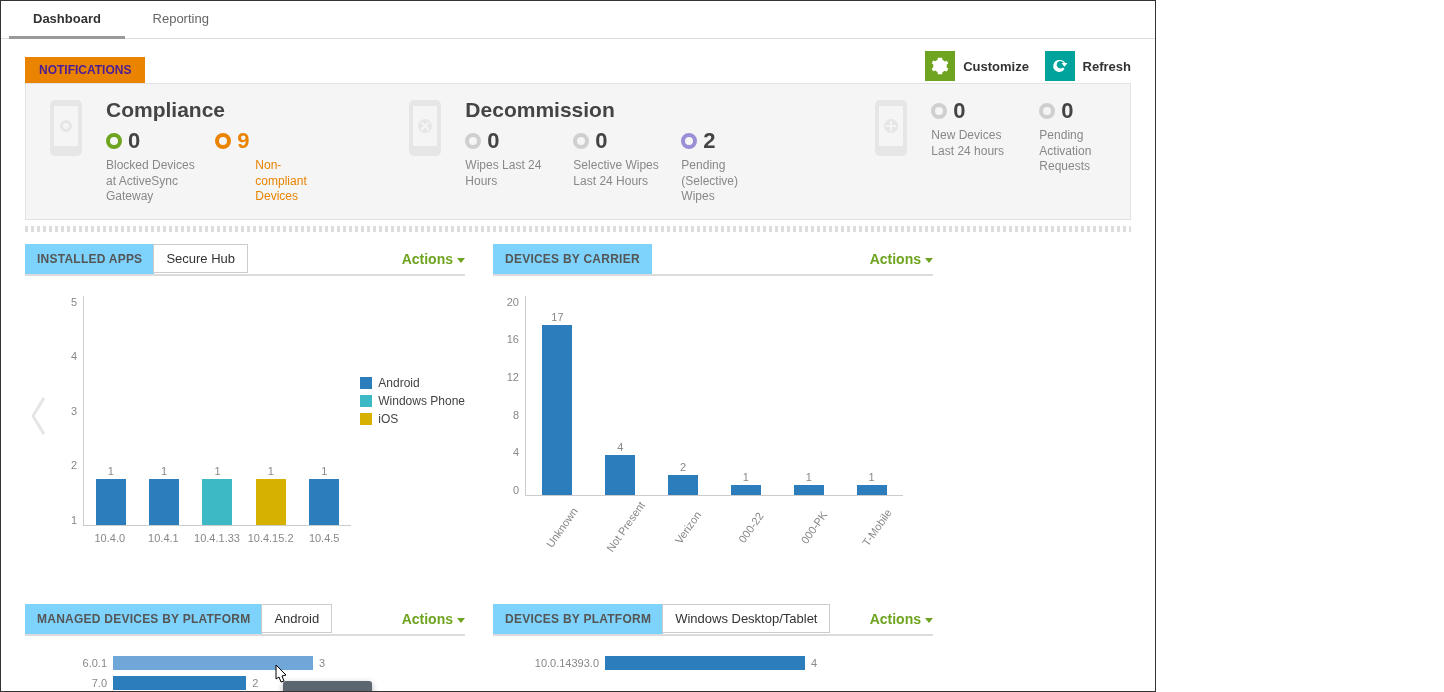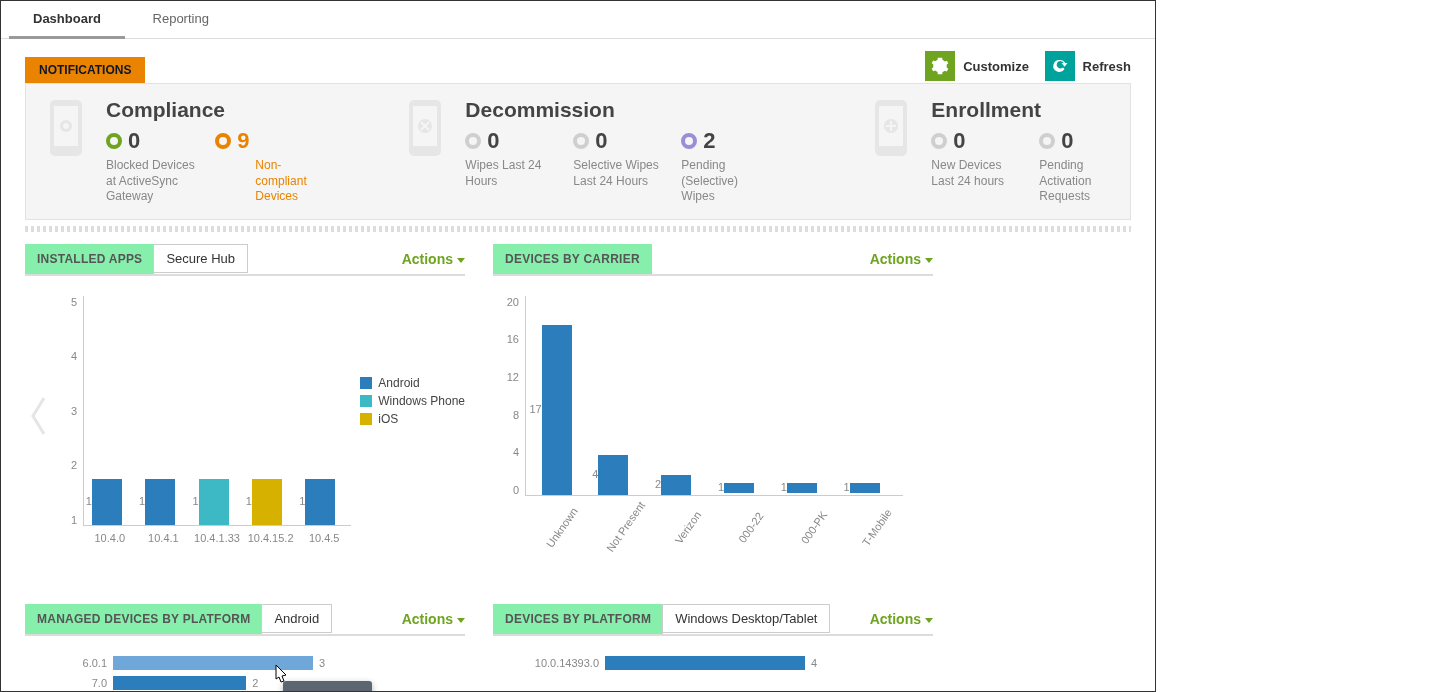--- a/index.html
+++ b/index.html
@@ -15,21 +15,21 @@
   .top-actions { position:absolute; right:24px; top:50px; }
   .sq-btn { display:inline-flex; align-items:center; margin-left:12px; cursor:pointer; }
   .sq-icon { width:30px; height:30px; display:inline-flex; align-items:center; justify-content:center; margin-right:8px; }
   .sq-icon svg { fill:#fff; }
   .sq-green  { background:#6ea420; }
   .sq-teal   { background:#00a39b; }
   .sq-label  { font-weight:600; color:#333; }
 
   
   .content { padding:0 24px; }
-  .notif-label { display:inline-block; background:#e98300; color:#0f172a; font-weight:bold; padding:6px 14px; font-size:12px; margin-top:18px;}
+  .notif-label { display:inline-block; background:#e98300; color:#4c1d95; font-weight:bold; padding:6px 14px; font-size:12px; margin-top:18px;}
   .notif-box { border:1px solid #e2e2e2; background:#f5f5f5; padding:14px 18px; display:flex; }
   .notif-group { display:flex; align-items:flex-start; margin-right:80px; }
   .group-icon { margin-right:18px; opacity:.35; }
   .group-body { }
   .group-title { font-size:21px; color:#444; font-weight:600; margin-bottom:6px; }
   .kpi-row { display:flex; }
   .kpi { margin-right:18px; min-width:90px;}
   .kpi-val { display:flex; align-items:center; font-size:22px; font-weight:bold; color:#444; }
   .kpi-val.orange { color:#e98300; }
   .kpi-ring { width:16px; height:16px; border-radius:50%; border:4px solid #ccc; margin-right:6px; }
@@ -39,34 +39,34 @@
   .kpi-ring.grey   { border-color:#cfcfcf; }
   .kpi-label { color:#888; font-size:12px; margin-top:4px; line-height:1.3; }
   .kpi-label.orange { color:#e98300;margin-left:40px; }
 
   .dashed-sep { margin:4px 0 14px; height:6px; background:repeating-linear-gradient(90deg,#ddd 0 3px,transparent 3px 6px); }
 
   
   .panels { display:flex; gap:28px; padding:0 24px; flex-wrap:wrap; }
   .panel { width:440px; }
   .panel-head { display:flex; align-items:center; border-bottom:2px solid #dcdcdc; }
-  .panel-title { background:#86efac; color:#555; font-weight:bold; font-size:12px; padding:8px 12px; letter-spacing:.02em;}
+  .panel-title { background:#7dd3fc; color:#555; font-weight:bold; font-size:12px; padding:8px 12px; letter-spacing:.02em;}
   .panel-pill  { border:1px solid #ccc; background:#fff; padding:6px 12px; font-size:13px; color:#333; margin-left:-1px;}
   .panel-actions { margin-left:auto; color:#6ea420; font-weight:600; font-size:14px; cursor:pointer;}
   .panel-actions .caret { display:inline-block; border-top:5px solid #6ea420; border-left:4px solid transparent; border-right:4px solid transparent; margin-left:4px; vertical-align:middle;}
   .panel-body { position:relative; padding-top:20px; }
 
   .chevron-left { position:absolute; left:4px; top:120px; opacity:.3; }
 
   
   .vchart { display:flex; }
   .vchart-axis { width:32px; display:flex; flex-direction:column; justify-content:space-between; align-items:flex-end; font-size:11px; color:#888; padding-right:6px;}
   .vchart-plot { position:relative; flex:1; border-left:1px solid #ccc; border-bottom:1px solid #ccc; }
   .vchart-bars { position:absolute; left:0; right:0; bottom:0; display:flex; justify-content:space-around; align-items:flex-end; height:100%; }
-  .bar-col { display:flex; flex-direction:row; align-items:center; width:50px; }
+  .bar-col { display:flex; flex-direction:column; align-items:center; width:50px;justify-content:flex-end; }
   .bar-val { font-size:11px; color:#888; margin-bottom:2px;}
   .bar-rect { width:30px; background:#2b7dbb; }
   .vchart-labels { display:flex; }
   .vchart-labels .spacer { width:32px; }
   .vchart-labels .labels-row { flex:1; display:flex; justify-content:space-around;}
   .vchart-labels .lbl { width:50px; text-align:center; font-size:11px; color:#888; margin-top:6px; line-height:1.2;}
   .vchart-labels .rot { transform:rotate(-55deg); transform-origin:top center; white-space:nowrap; margin-top:28px;}
 
   .legend { position:absolute; right:0; top:100px; font-size:12px; }
   .legend-item { display:flex; align-items:center; margin-bottom:4px; }
@@ -198,21 +198,20 @@
       <div class="notif-group" style="margin-right:0">
         <div class="group-icon">
           <svg width="44" height="60" viewBox="0 0 44 60" fill="#ccc">
               <rect x="6" y="2" width="32" height="56" rx="5"></rect>
               <rect x="10" y="8" width="24" height="40" fill="#f5f5f5"></rect>
               <circle cx="22" cy="28" r="7" fill="#ccc"></circle>
               <path d="M22 23v10M17 28h10" stroke="#f5f5f5" stroke-width="2"></path>
             </svg>
         </div>
         <div class="group-body">
-          <div class="group-title">Enrollment</div>
           <div class="kpi-row">
             <div class="kpi">
               <div class="kpi-val">
                   <span class="kpi-ring grey"></span>
                   <span>0</span>
                 </div>
               <div class="kpi-label">New Devices Last 24 hours</div>
             </div>
             <div class="kpi">
               <div class="kpi-val">

